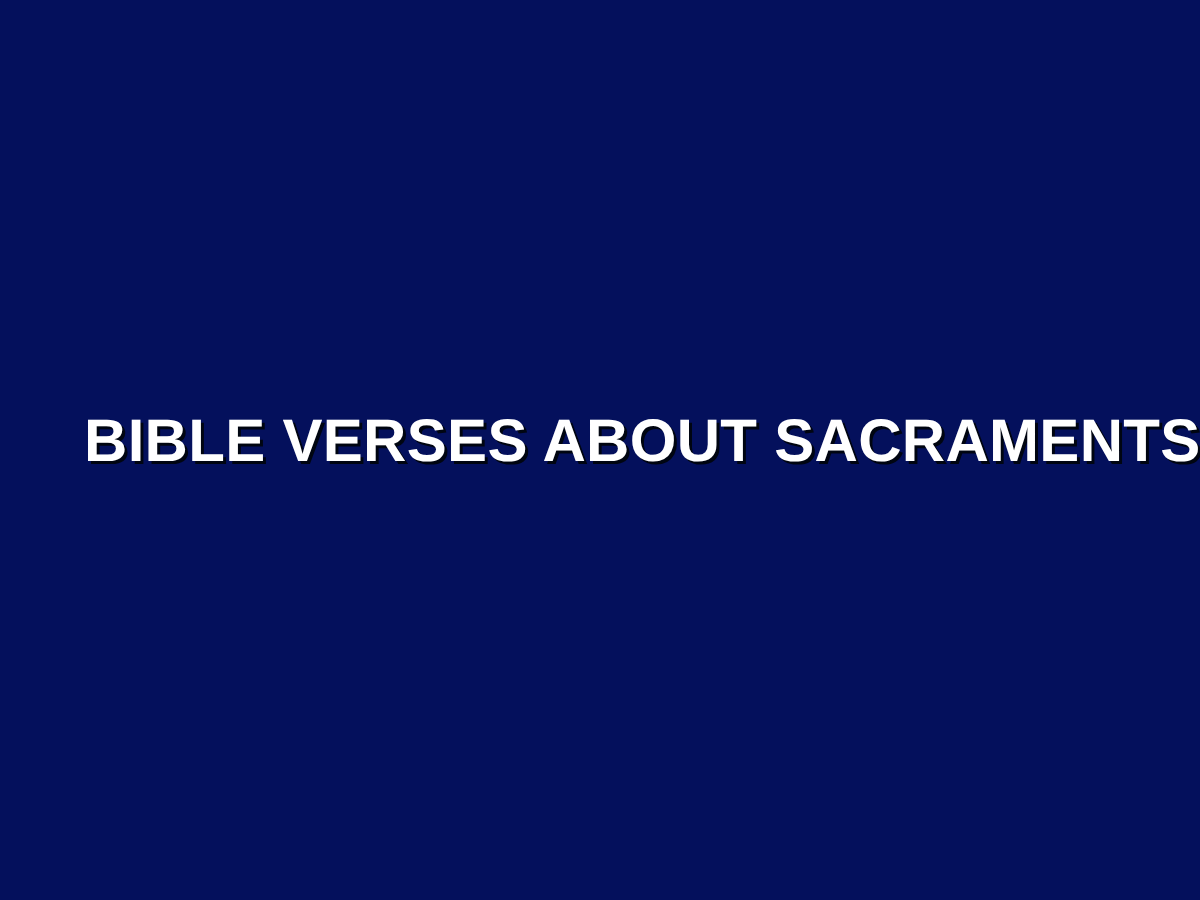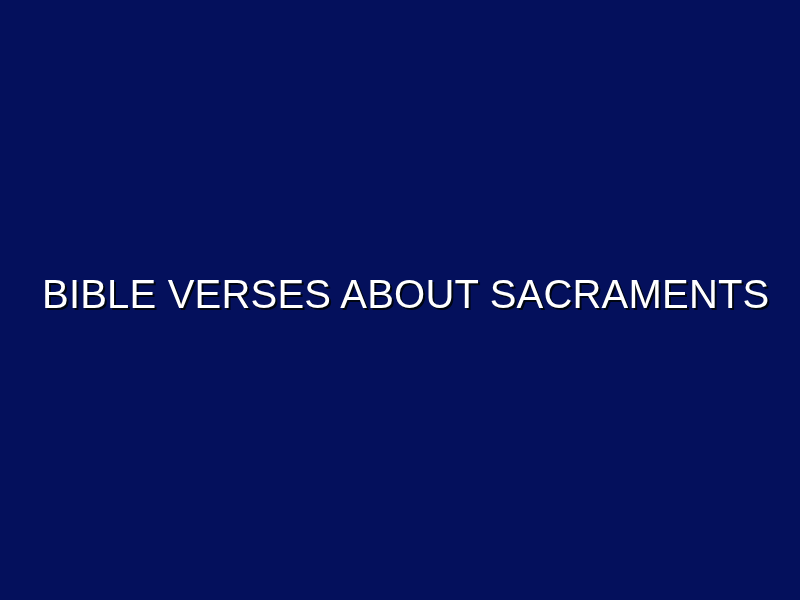--- a/index.html
+++ b/index.html
@@ -30,25 +30,25 @@
     width: 100%;
     text-align: center;
     padding: 0 40px;
     box-sizing: border-box;
     
     transform: translateY(-6px);
   }
 
   .slide-title {
     display: inline-block;
-    margin: 2px;
+    margin: 16px;
     color: #ffffff;
     font-family: "Liberation Sans", sans-serif;
     font-size: 40px;
-    font-weight: 400;
+    font-weight: 700;
     line-height: 1.15;
     letter-spacing: 0.2px;
     white-space: nowrap;
     text-transform: uppercase;
     text-shadow: 2px 2px 0 #000511;
   }
 </style>
 </head>
 <body>
 

